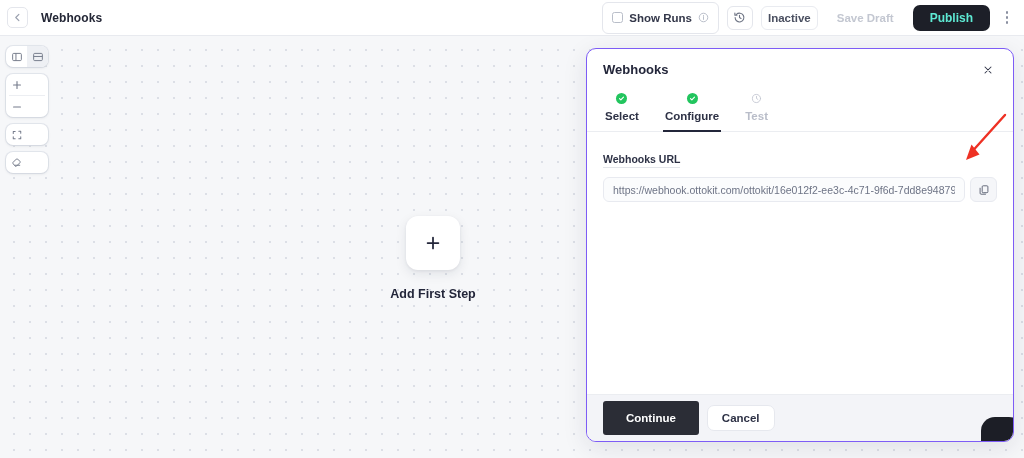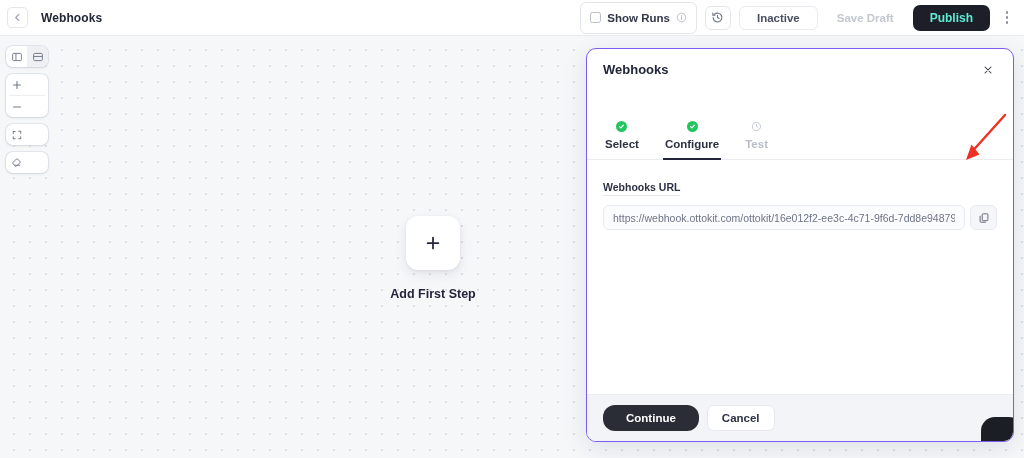--- a/index.html
+++ b/index.html
@@ -98,21 +98,21 @@
     background: #fff;
     display: flex;
     align-items: center;
     justify-content: center;
     cursor: pointer;
     color: #6f7585;
   }
 
   .badge-inactive {
     height: 24px;
-    padding: 0 17px;
+    padding: 0 6px;
     border: 1px solid #e9ebf0;
     border-radius: 6px;
     background: #fff;
     display: flex; align-items: center;
     font-size: 11.5px;
     font-weight: 600;
     color: #4a4f60;
   }
 
   .save-draft {
@@ -275,21 +275,21 @@
     font-weight: 700;
     color: #2d3145;
     cursor: pointer;
     border-bottom: 2px solid transparent;
     margin-bottom: -1px;
     background: none; border-top: none; border-left: none; border-right: none;
     font-family: inherit;
     flex-direction: column;
   }
   .tab.active { border-bottom-color: #23263a; }
-  .tab.disabled { color: #b9bdc9; cursor: default; margin-top: 28px; }
+  .tab.disabled { color: #b9bdc9; cursor: default; }
   .tick {
     width: 11px; height: 11px;
     border-radius: 50%;
     background: #22c55e;
     display: flex; align-items: center; justify-content: center;
     flex: 0 0 auto;
   }
   .clock-ic { color: #c3c7d2; display: block; flex: 0 0 auto; }
 
   .panel-body {
@@ -344,24 +344,24 @@
     flex: 0 0 auto;
     height: 47px;
     border-top: 1px solid #ebedf1;
     background: #f3f4f8;
     display: flex;
     align-items: center;
     gap: 8px;
     padding: 0 16px;
   }
   .btn-continue {
-    height: 26px;
+    height: 34px;
     padding: 0 23px;
     border: none;
-    border-radius: 12px;
+    border-radius: 3px;
     background: #2b2d36;
     color: #fff;
     font-family: inherit;
     font-size: 11.5px;
     font-weight: 700;
     cursor: pointer;
   }
   .btn-cancel {
     height: 26px;
     padding: 0 14px;

